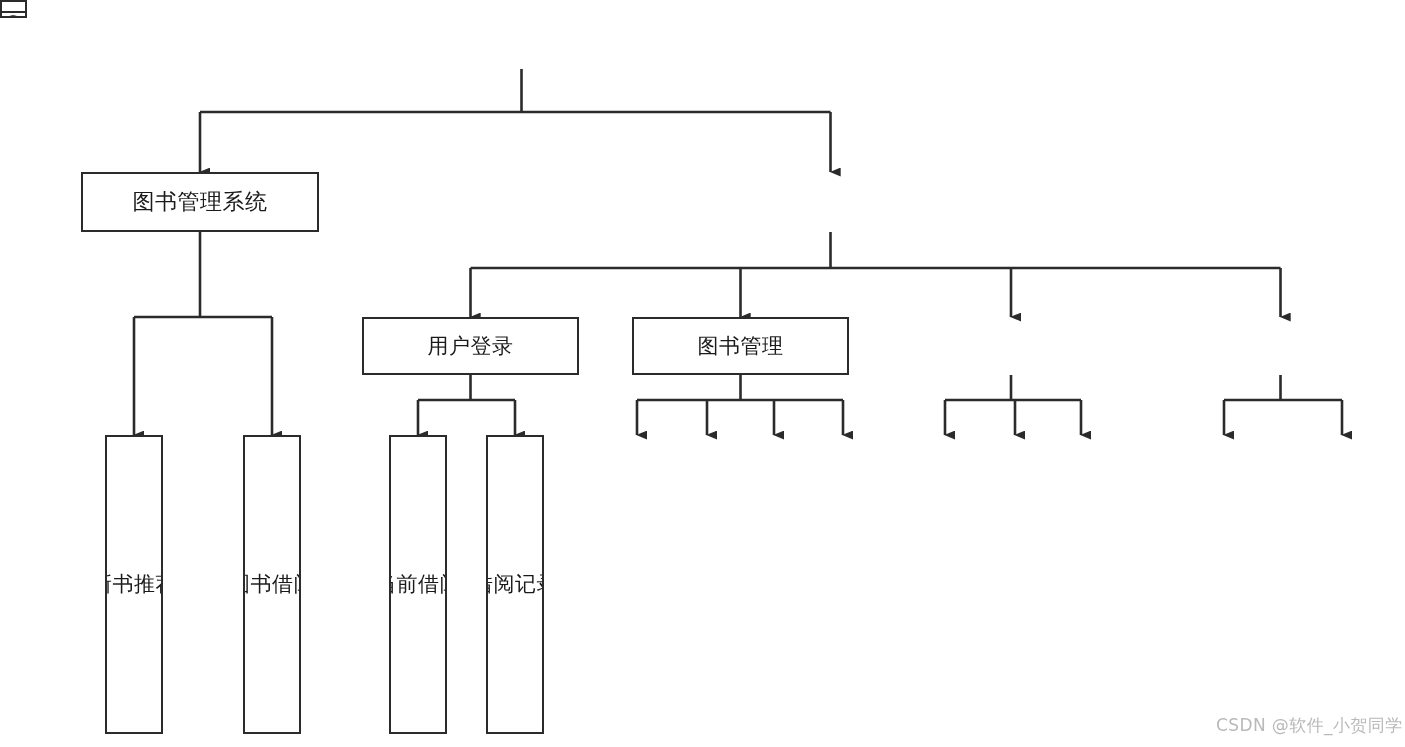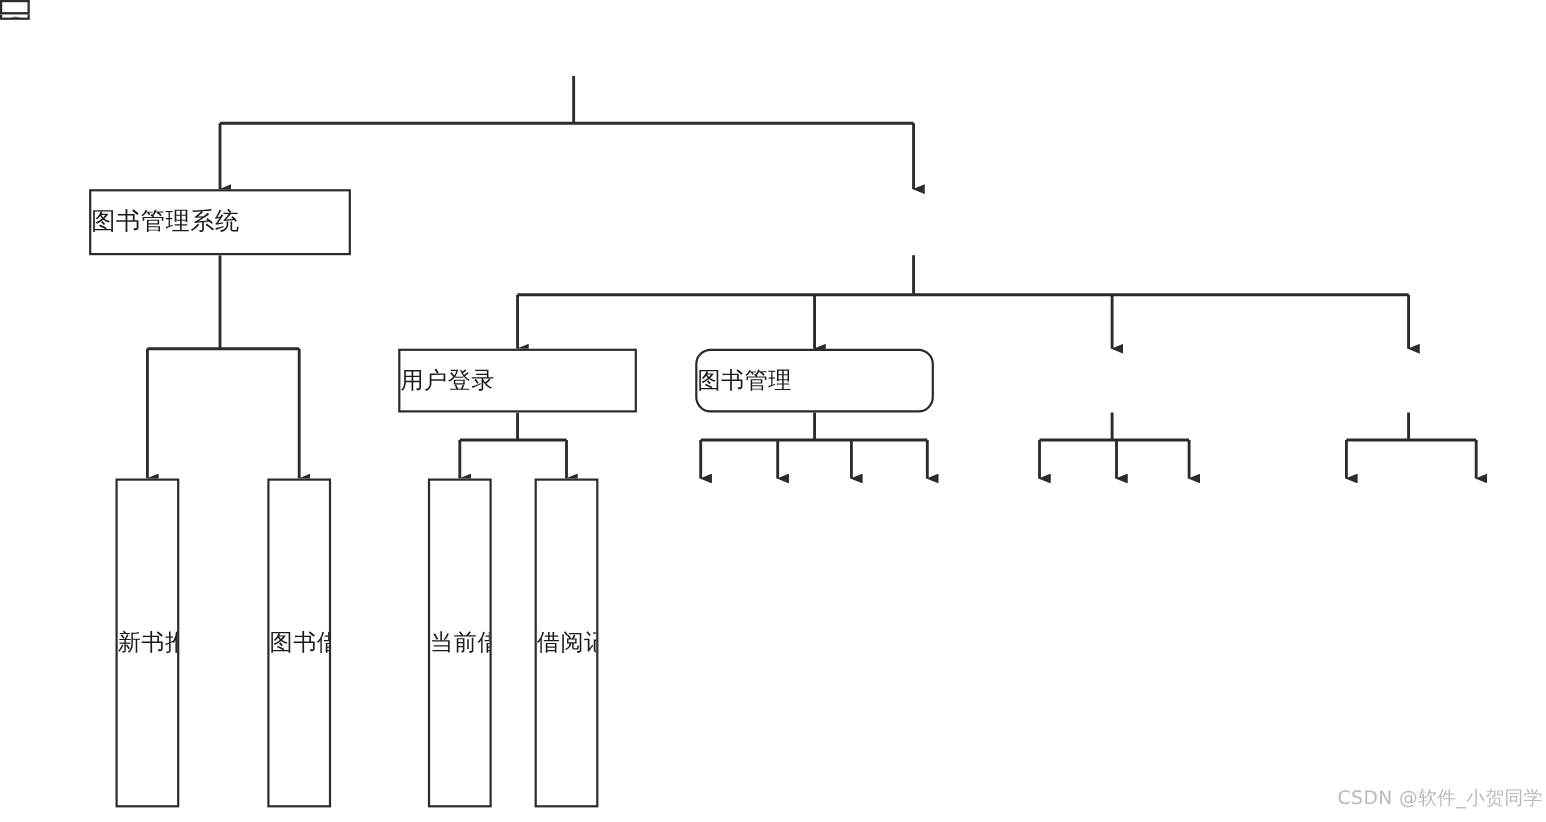--- a/index.html
+++ b/index.html
@@ -28,20 +28,21 @@
     display: block;
   }
   
   .node-box {
     position: absolute;
     box-sizing: border-box;
     background: #ffffff;
     border: 2px solid #2b2b2b;
     display: flex;
     align-items: center;
+    justify-content: center;
     overflow: hidden;
   }
   .node-label {
     color: #1a1a1a;
     text-align: center;
     line-height: 1.18;
     white-space: nowrap;
     letter-spacing: 0.5px;
   }
   
@@ -123,21 +124,21 @@
       </g>
   </svg>
 
   <div class="node-box node-h node-root" style="left: 81px; top: 172px; width: 238px; height: 60px;">
     <span class="node-label">图书管理系统</span>
   </div>
 
   <div class="node-box node-h" style="left: 362px; top: 317px; width: 217px; height: 58px;">
     <span class="node-label">用户登录</span>
   </div>
-  <div class="node-box node-h" style="left: 632px; top: 317px; width: 217px; height: 58px; border-radius: 14px;">
+  <div class="node-box node-h" style="left: 632px; top: 317px; width: 217px; height: 58px;">
     <span class="node-label">图书管理</span>
   </div>
 
   <div class="node-box node-h" style="left: 105px; top: 435px; width: 58px; height: 299px;">
     <span class="node-label">新书推荐</span>
   </div>
   <div class="node-box node-h" style="left: 243px; top: 435px; width: 58px; height: 299px;">
     <span class="node-label">图书借阅</span>
   </div>
   <div class="node-box node-h" style="left: 389px; top: 435px; width: 58px; height: 299px;">

